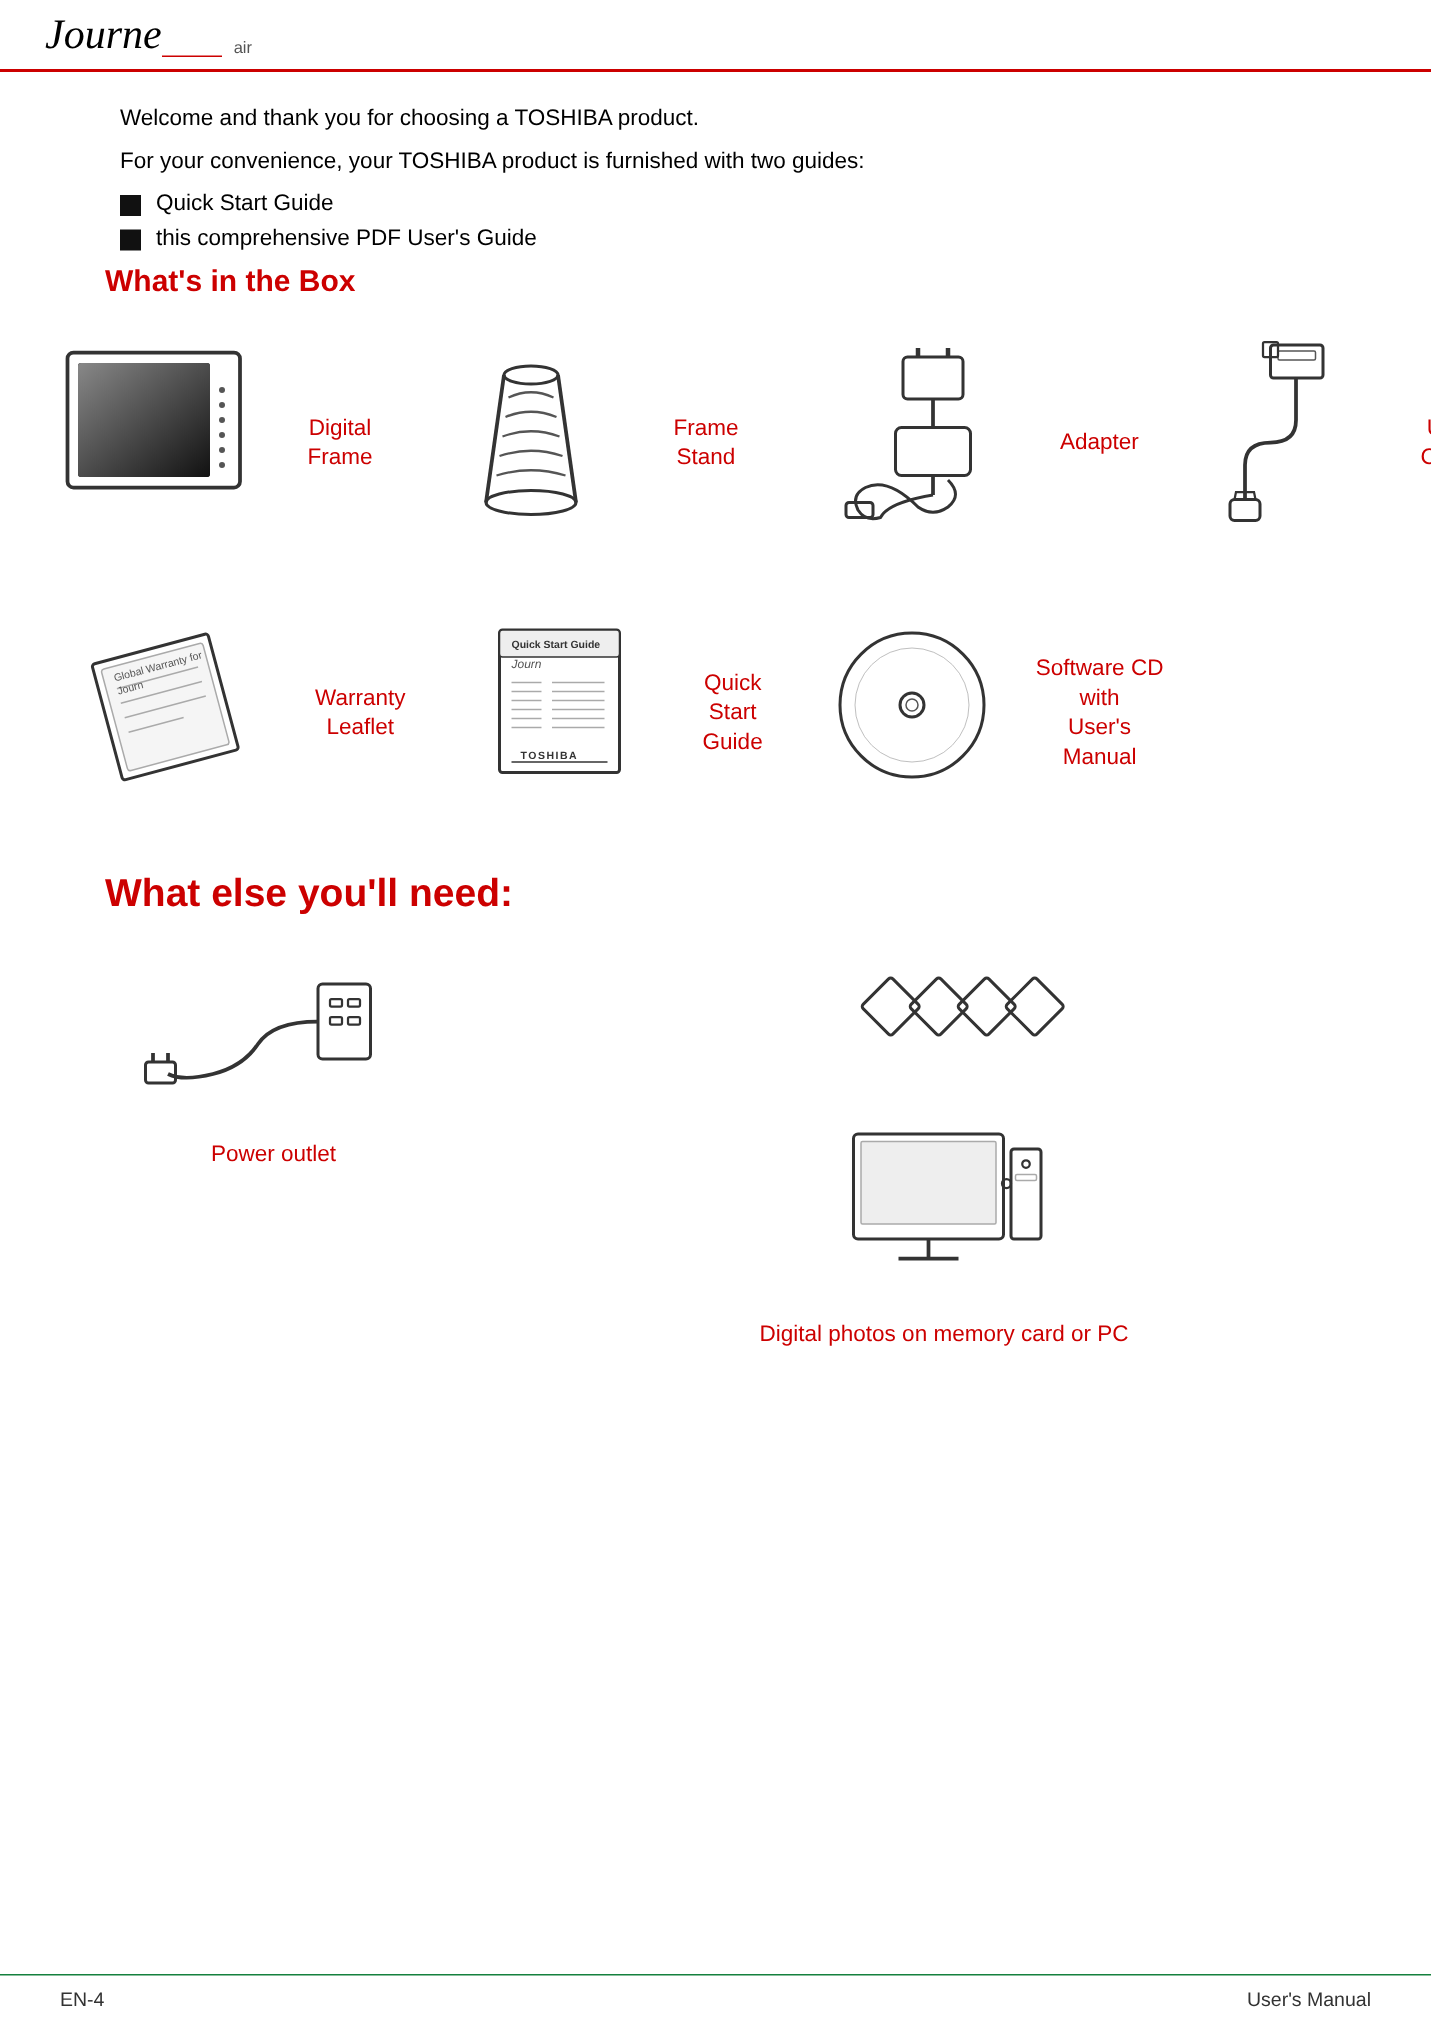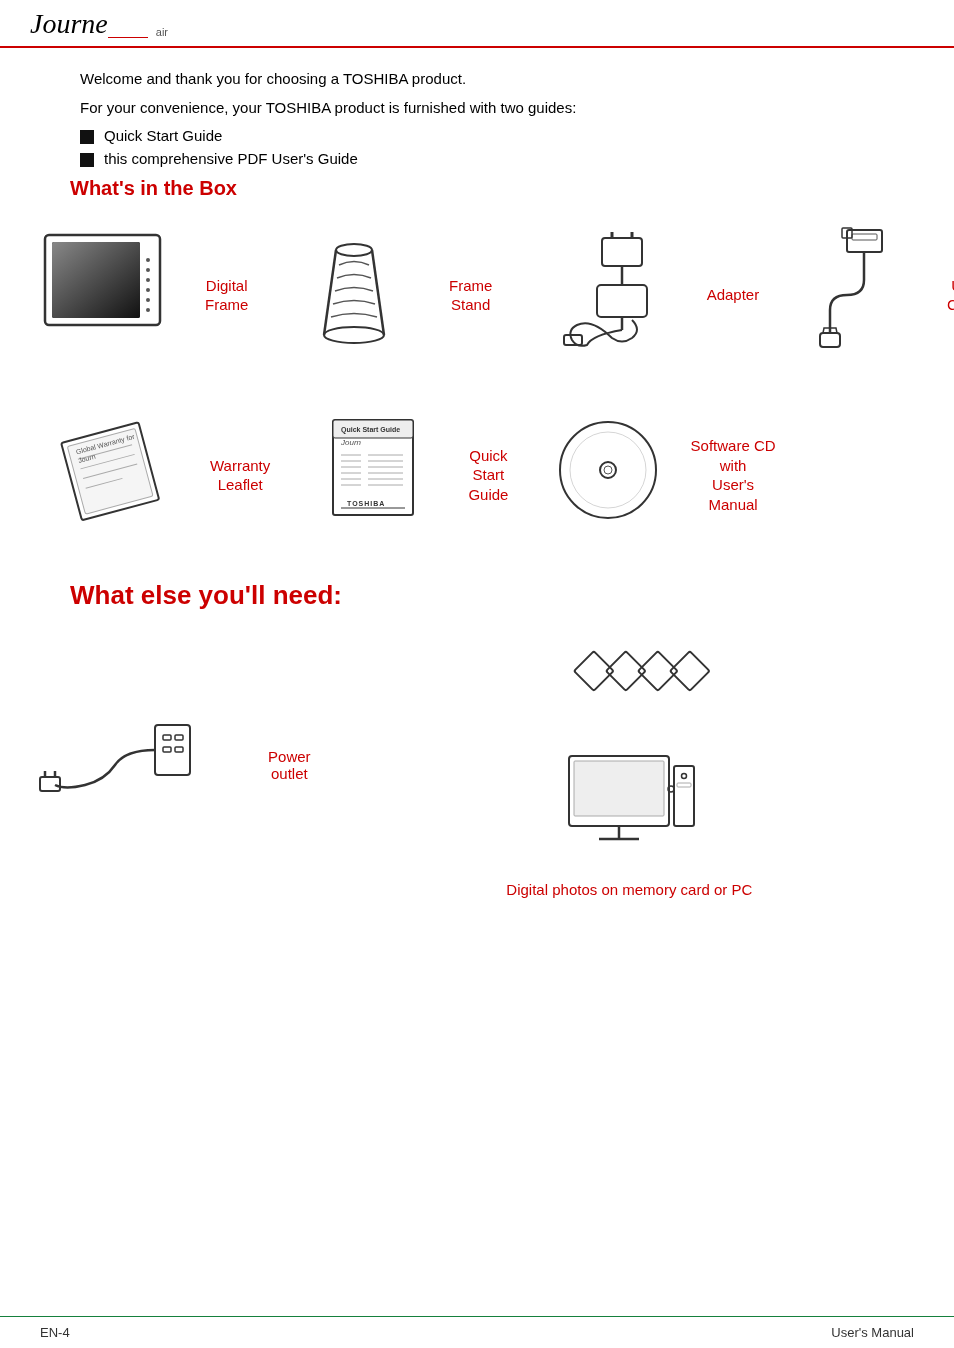--- a/index.html
+++ b/index.html
@@ -151,24 +151,23 @@
     }
 
     .extras-grid {
       display: grid;
       grid-template-columns: 1fr 2fr;
       gap: 20px;
       margin-bottom: 30px;
     }
     .extra-item {
       display: flex;
-      flex-direction: row;
+      flex-direction: column;
       align-items: center;
       text-align: center;
-      gap: 44px;
     }
     .extra-icon {
       width: 170px;
       height: 120px;
       display: flex;
       align-items: center;
       justify-content: center;
       margin-bottom: 10px;
     }
     .extra-label {

